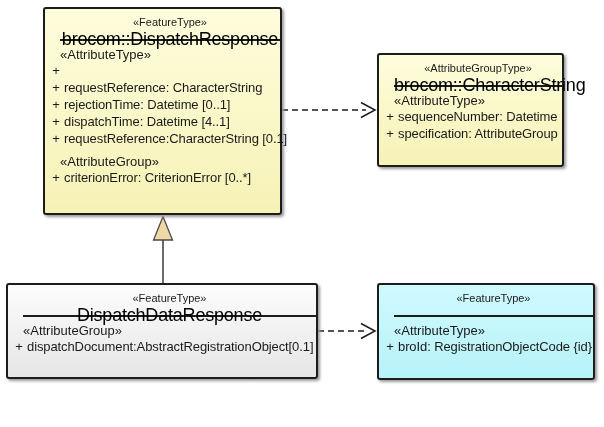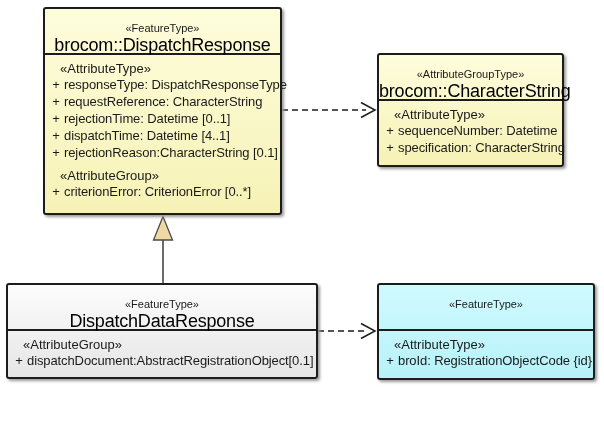--- a/index.html
+++ b/index.html
@@ -12,24 +12,25 @@
     border: 2px solid #1c1c1c;
     border-radius: 3px;
     box-shadow: 2px 2px 3px #9a9a9a;
   }
   .uml-class.yellow { background: linear-gradient(to bottom, #FEFDDC, #F6F2B6); }
   .uml-class.gray   { background: linear-gradient(to bottom, #FCFCFC, #E6E6E6); }
   .uml-class.cyan   { background: linear-gradient(to bottom, #CFFAFE, #B7F2F9); }
 
   .uml-header {
     box-sizing: border-box;
-    height: 46px;
+    height: 32px;
     border-bottom: 2px solid #1c1c1c;
     text-align: center;
-    padding-top: 12px;
+    padding-top: 6px;
+    margin-left: 15px;
   }
   .stereo { font-size: 11px; color: #1a1a1a; line-height: 14px; }
   .cls-name { font-size: 18px; font-weight: normal; color: #000; line-height: 15px; margin-top: 3px; letter-spacing: -0.2px; }
   .italic-name .cls-name { font-style: italic; }
 
   .uml-body { padding: 7px 3px 0 3px; font-size: 13px; color: #1a1a1a; }
   .sec-label { margin: 0 0 2px 12px; line-height: 14px; }
   .sec-label + .attr-row { margin-top: 1px; }
   .uml-body .sec-label:not(:first-child) { margin-top: 9px; }
   .attr-row { display: flex; line-height: 14px; margin-bottom: 3px; }
@@ -65,37 +66,36 @@
 
   <div class="uml-class yellow" id="box-dispatch-response">
     <div class="uml-header">
       <div class="stereo">«FeatureType»</div>
       <div class="cls-name">brocom::DispatchResponse</div>
     </div>
     <div class="uml-body">
         <div class="sec-label">«AttributeType»</div>
         <div class="attr-row">
           <span class="vis">+</span>
-          <span class="attr-text">responseType: DispatchResponseType</span>
         </div>
         <div class="attr-row">
           <span class="vis">+</span>
           <span class="attr-text">requestReference: CharacterString</span>
         </div>
         <div class="attr-row">
           <span class="vis">+</span>
           <span class="attr-text">rejectionTime: Datetime [0..1]</span>
         </div>
         <div class="attr-row">
           <span class="vis">+</span>
           <span class="attr-text">dispatchTime: Datetime [4..1]</span>
         </div>
         <div class="attr-row">
           <span class="vis">+</span>
-          <span class="attr-text">rejectionReason:CharacterString [0.1]</span>
+          <span class="attr-text">requestReference:CharacterString [0.1]</span>
         </div>
         <div class="sec-label">«AttributeGroup»</div>
         <div class="attr-row">
           <span class="vis">+</span>
           <span class="attr-text">criterionError: CriterionError [0..*]</span>
         </div>
       </div>
   </div>
 
   <div class="uml-class yellow" id="box-criterion-error">
@@ -104,21 +104,21 @@
       <div class="cls-name">brocom::CharacterString</div>
     </div>
     <div class="uml-body">
         <div class="sec-label">«AttributeType»</div>
         <div class="attr-row">
           <span class="vis">+</span>
           <span class="attr-text">sequenceNumber: Datetime</span>
         </div>
         <div class="attr-row">
           <span class="vis">+</span>
-          <span class="attr-text">specification: CharacterString</span>
+          <span class="attr-text">specification: AttributeGroup</span>
         </div>
       </div>
   </div>
 
   <div class="uml-class gray" id="box-dispatch-data-response">
     <div class="uml-header">
       <div class="stereo">«FeatureType»</div>
       <div class="cls-name">DispatchDataResponse</div>
     </div>
     <div class="uml-body">

